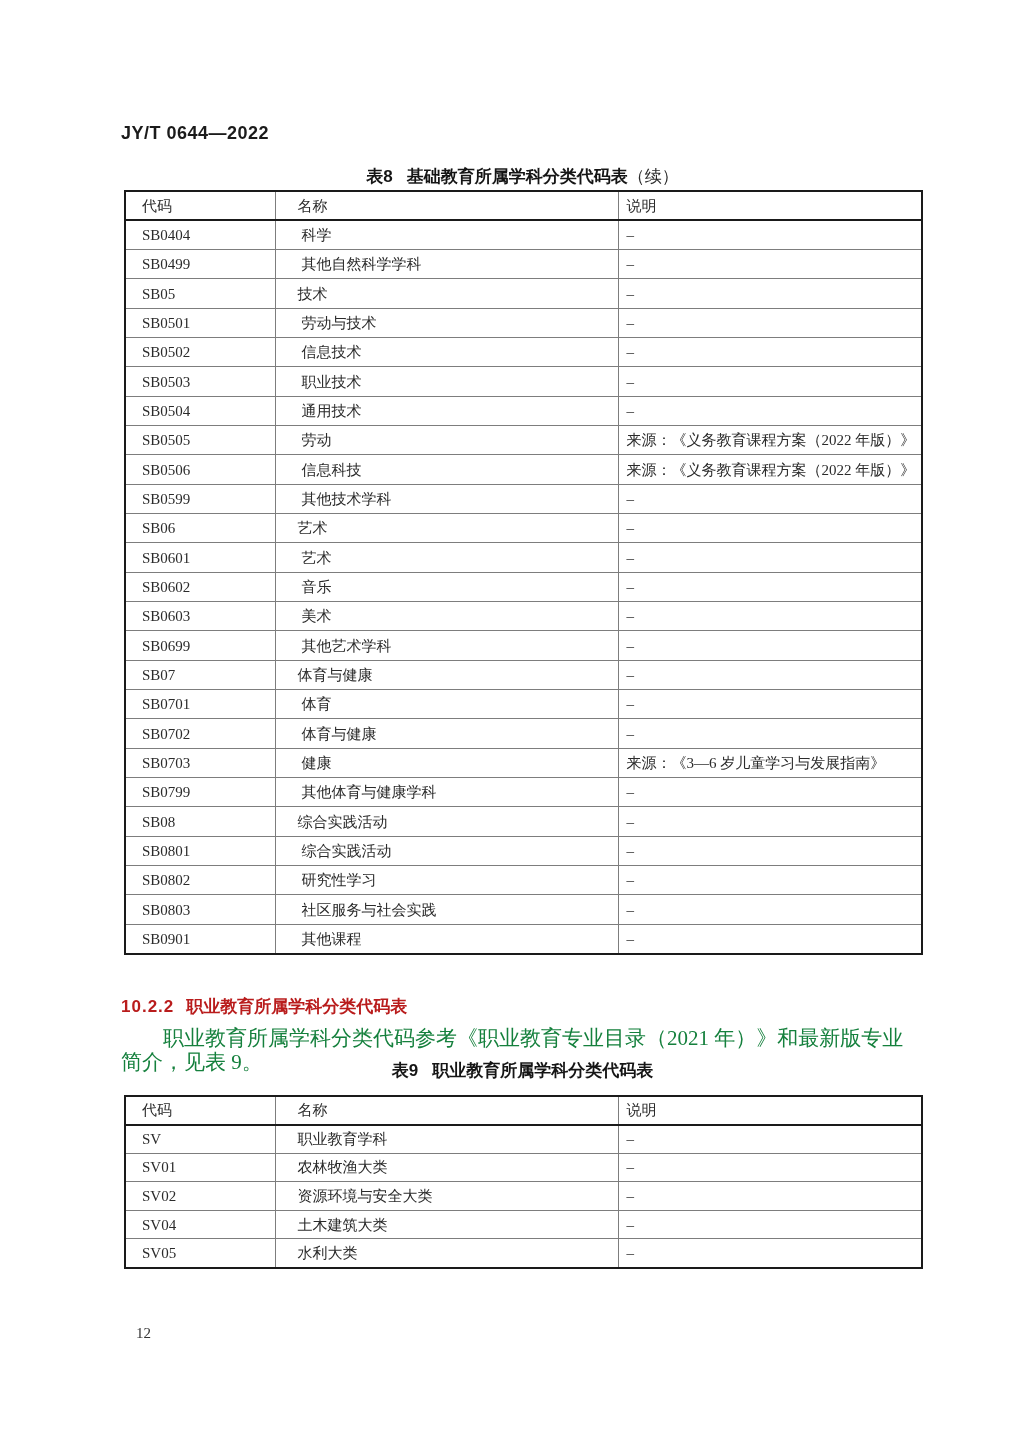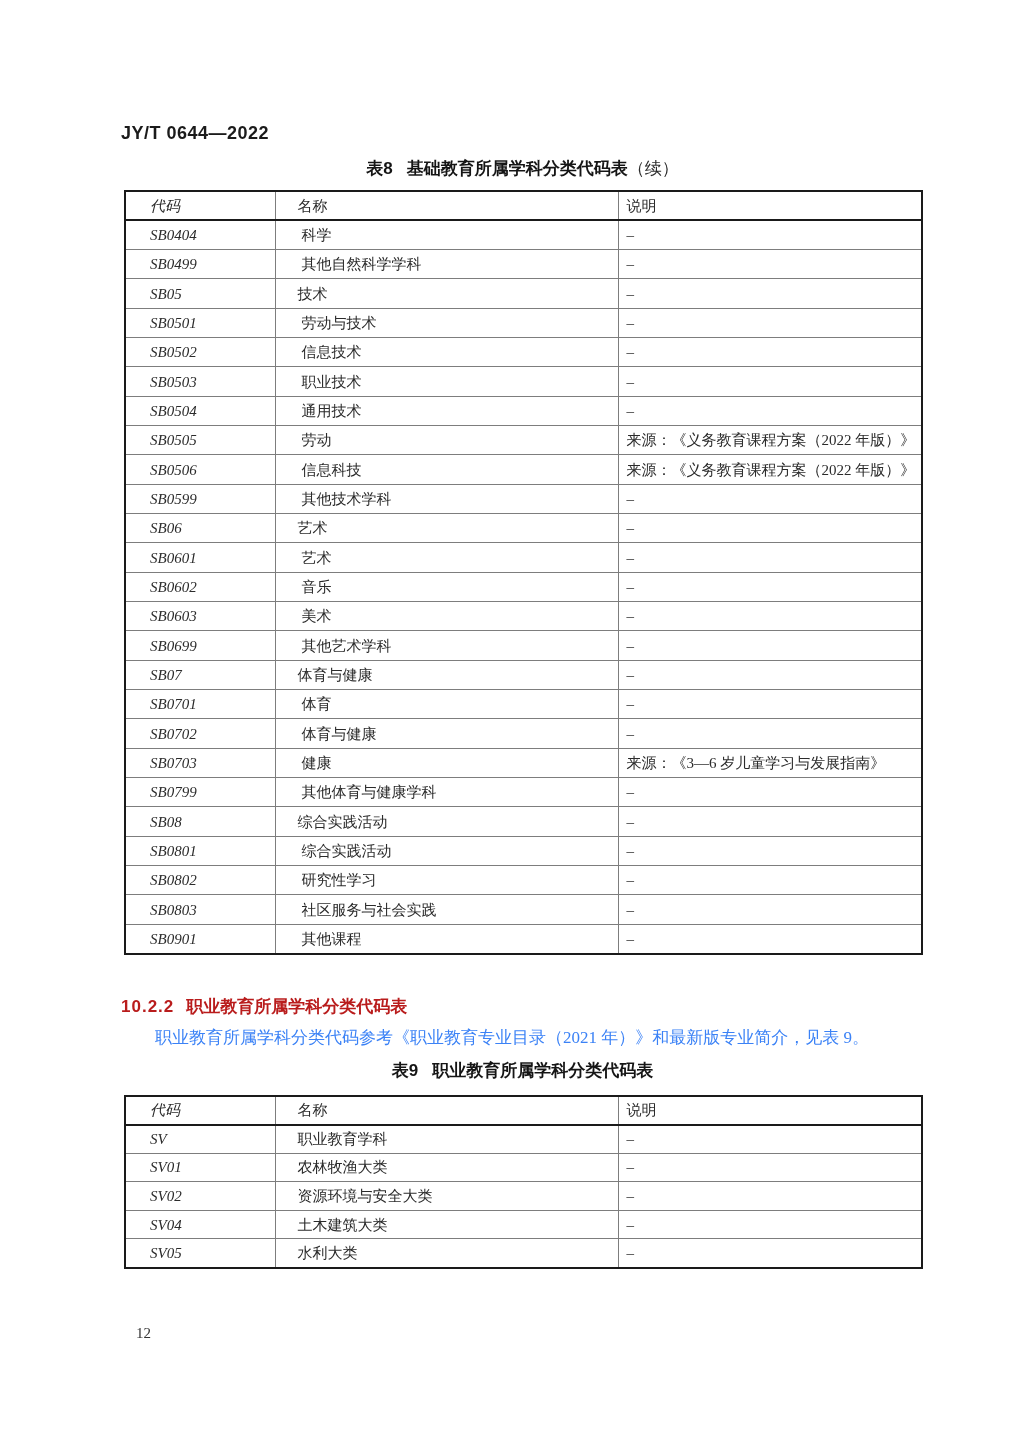--- a/index.html
+++ b/index.html
@@ -17,21 +17,21 @@
     font-family:"Liberation Sans","DejaVu Sans",sans-serif;
     font-weight:600; font-size:18px; line-height:22px;
     color:#1b1b1b; letter-spacing:0.5px;
   }
   .tbl-title {
     position:absolute; left:100px; width:797px;
     text-align:center;
     font-family:"Liberation Sans","DejaVu Sans",sans-serif;
     font-weight:700; font-size:17px; line-height:21px; color:#151515;
   }
-  #table8-title { top:158px; }
+  #table8-title { top:166px; }
   #table9-title { top:1060px; }
   .tbl-title .label { margin-right:14px; }
   .tbl-title .suffix {
     font-family:"Liberation Serif","DejaVu Serif",serif;
     font-weight:400; color:#2b2b2b;
   }
   table.tbl {
     position:absolute; left:100px; width:797px;
     border-collapse:collapse; table-layout:fixed;
     border:2px solid #1a1a1a;
@@ -42,33 +42,33 @@
   #table8 tr { height:29.33px; }
   #table9 tr { height:28.6px; }
   .tbl th, .tbl td {
     border:1px solid #7d7d7d;
     font-weight:400; font-size:15px; line-height:18px;
     text-align:left; vertical-align:middle;
     padding:0; color:#2b2b2b;
     white-space:nowrap; overflow:hidden;
   }
   .tbl thead th { border-bottom:2px solid #1a1a1a; }
-  .tbl .code-cell, .tbl th.col-code { padding-left:24px;font-style:italic; }
+  .tbl .code-cell, .tbl th.col-code { padding-left:16px; }
   .tbl .name-cell, .tbl th.col-name { padding-left:22px; }
   .tbl .name-cell.indent { padding-left:26px; }
   .tbl .desc-cell, .tbl th.col-desc { padding-left:8px; }
   .section-heading {
     position:absolute; left:97px; top:996px;
     font-family:"Liberation Sans","DejaVu Sans",sans-serif;
     font-weight:700; font-size:17px; line-height:21px; color:#b91c1c;
   }
   .section-heading .sec-num { margin-right:12px; letter-spacing:1px; }
   .body-paragraph {
     position:absolute; left:97px; top:1026px; width:802px;
-    font-size:17px; line-height:24px; color:#3b82f6;
+    font-size:21px; line-height:24px; color:#15803d;
     text-indent:2em;
   }
   .page-number {
     position:absolute; left:112px; top:1325px;
     font-size:15px; color:#333333;
   }
 </style>
 </head>
 <body>
 

